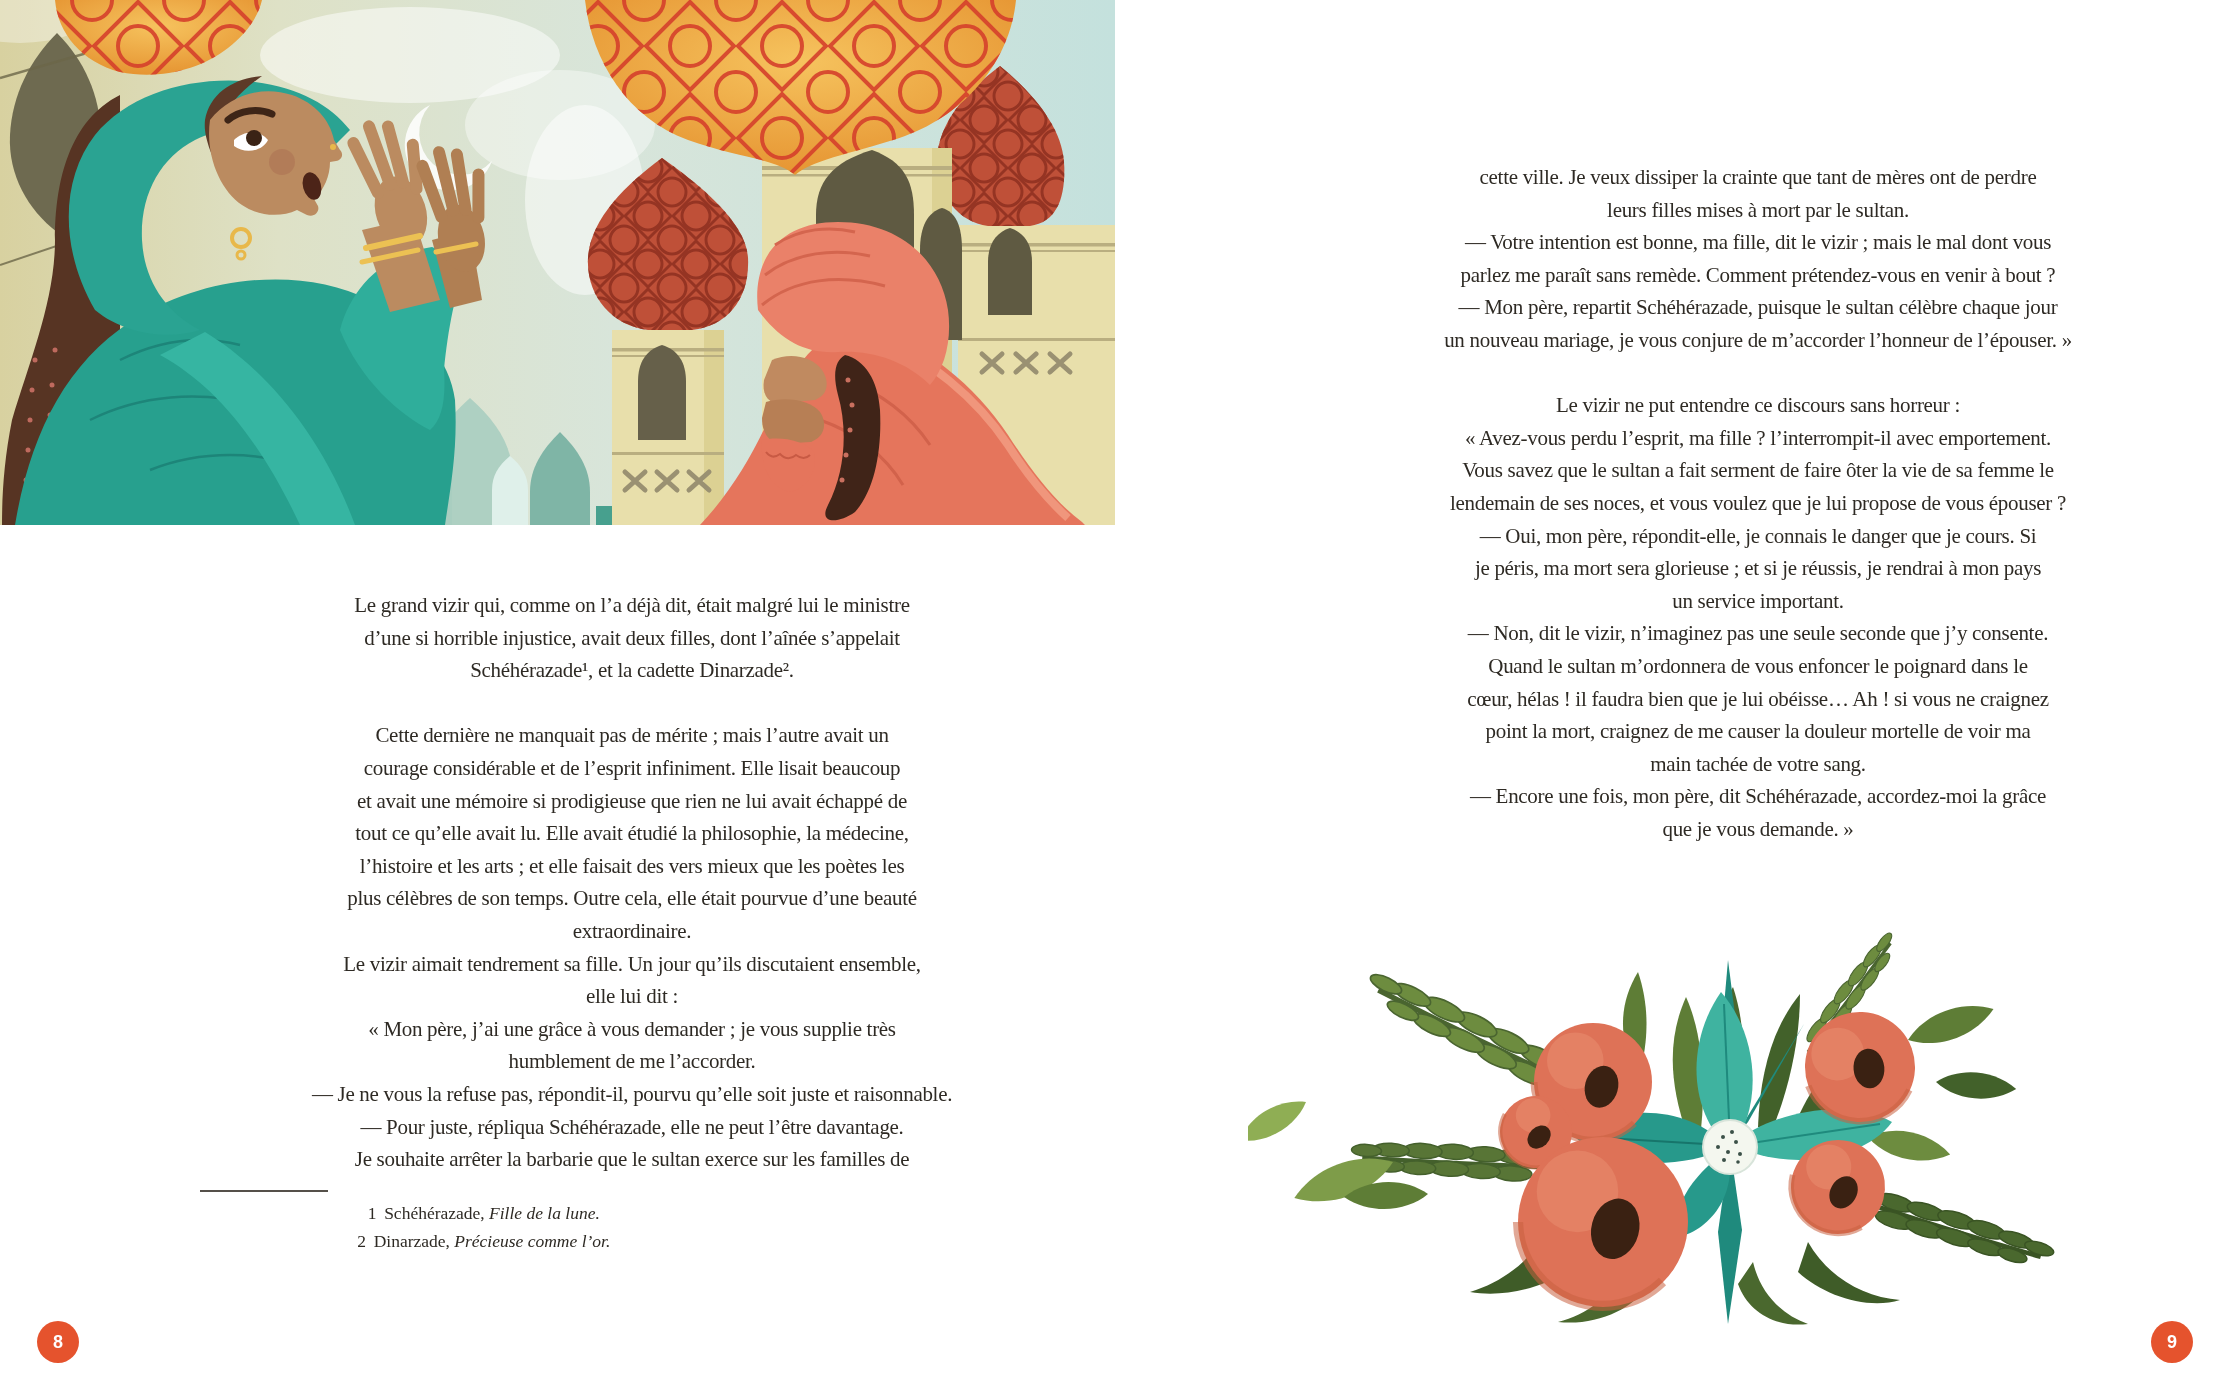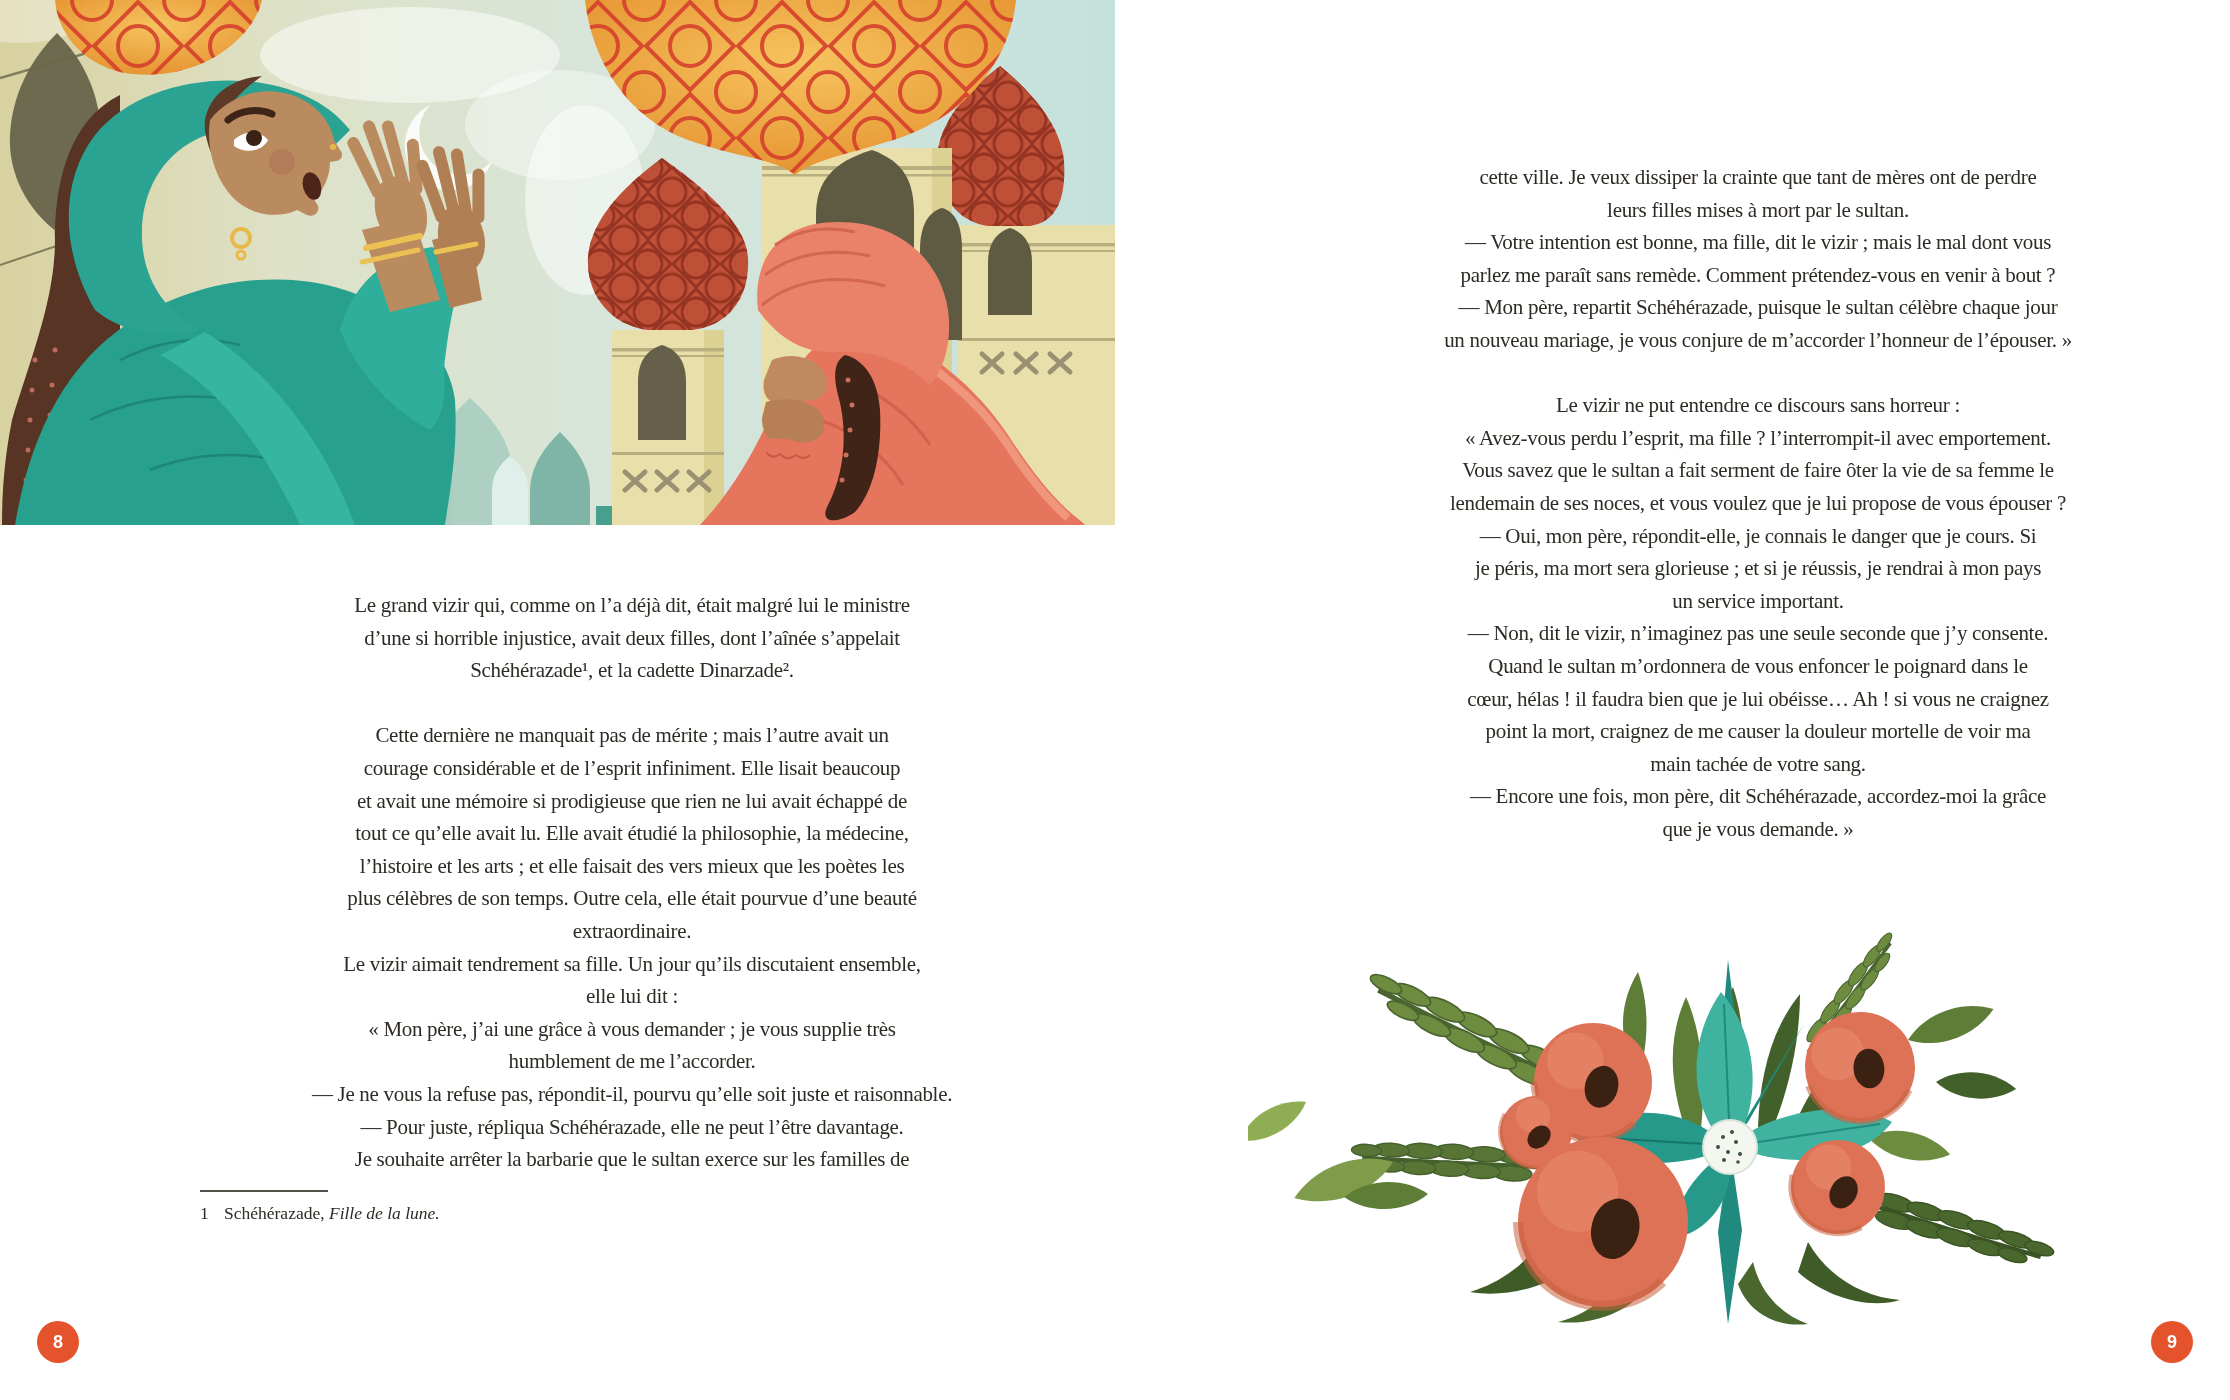--- a/index.html
+++ b/index.html
@@ -7,21 +7,21 @@
           font-family:"Liberation Serif","DejaVu Serif",serif;color:#2e2a24;}
   .illus{position:absolute;display:block;}
   #main-illustration{left:0;top:0;}
   #flower-illustration{left:1248px;top:932px;}
   .body-text{position:absolute;white-space:pre-line;font-size:21px;line-height:32.6px;
              letter-spacing:-0.3px;color:#2e2a24;text-align:center;}
   #left-body{left:192px;top:589px;width:880px;}
   #right-body{left:1318px;top:161px;width:880px;}
   .fn-rule{position:absolute;left:200px;top:1190px;width:128px;border-top:2px solid #55504a;}
   .footnotes{position:absolute;left:200px;top:1200px;width:560px;font-size:17.5px;line-height:27.5px;}
-  .footnote{display:block;}
+  .footnote{display:block;text-align:center;}
   .fn-num{display:inline-block;width:24px;}
   .fn-italic{font-style:italic;}
   .page-badge{position:absolute;width:42px;height:42px;border-radius:50%;background:#e5532d;
               color:#fff;display:flex;align-items:center;justify-content:center;
               font-family:"Liberation Sans","DejaVu Sans",sans-serif;font-size:18px;font-weight:bold;}
   #badge-left{left:37px;top:1321px;}
   #badge-right{left:2151px;top:1321px;}
 </style>
 </head>
 <body>
@@ -257,20 +257,23 @@
 humblement de me l’accorder.
 — Je ne vous la refuse pas, répondit-il, pourvu qu’elle soit juste et raisonnable.
 — Pour juste, répliqua Schéhérazade, elle ne peut l’être davantage.
 Je souhaite arrêter la barbarie que le sultan exerce sur les familles de</div>
 
   <div class="fn-rule"></div>
   <div class="footnotes">
     <span class="footnote">
       <span class="fn-num">1</span><span>Schéhérazade, </span><span class="fn-italic">Fille de la lune.</span>
     </span>
+    <span class="footnote">
+      <span class="fn-num">2</span><span>Dinarzade, </span><span class="fn-italic">Précieuse comme l’or.</span>
+    </span>
   </div>
 
   <div id="right-body" class="body-text">cette ville. Je veux dissiper la crainte que tant de mères ont de perdre
 leurs filles mises à mort par le sultan.
 — Votre intention est bonne, ma fille, dit le vizir ; mais le mal dont vous
 parlez me paraît sans remède. Comment prétendez-vous en venir à bout ?
 — Mon père, repartit Schéhérazade, puisque le sultan célèbre chaque jour
 un nouveau mariage, je vous conjure de m’accorder l’honneur de l’épouser. »
 
 Le vizir ne put entendre ce discours sans horreur :

